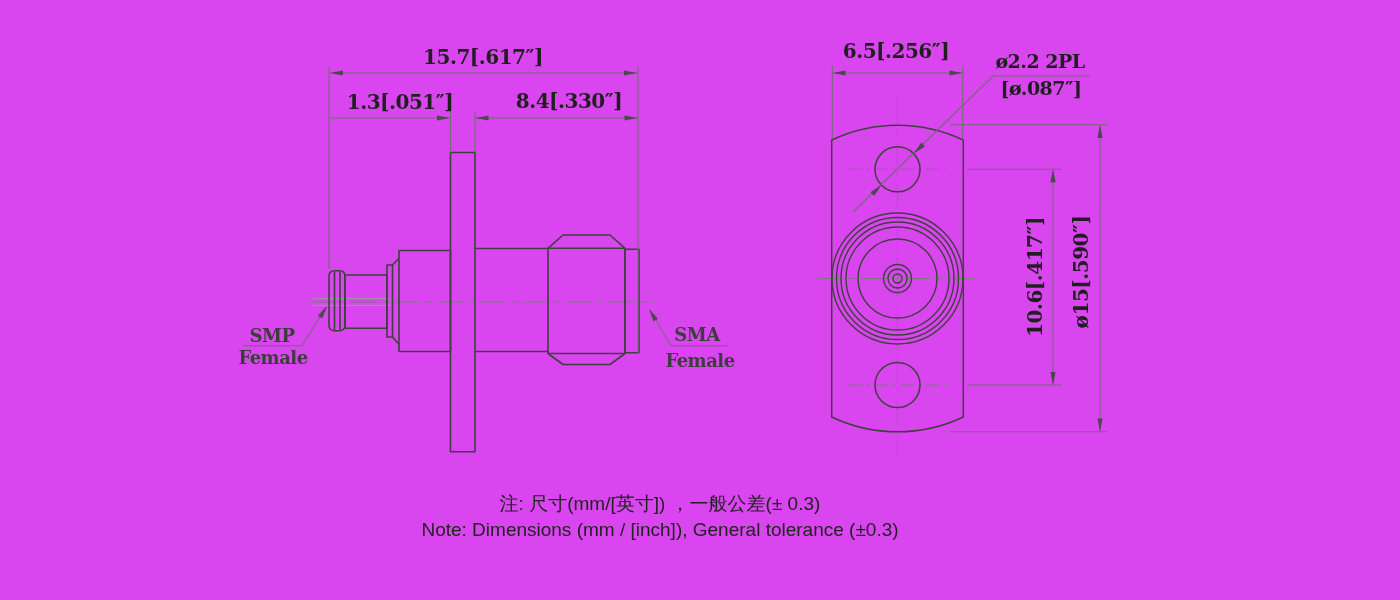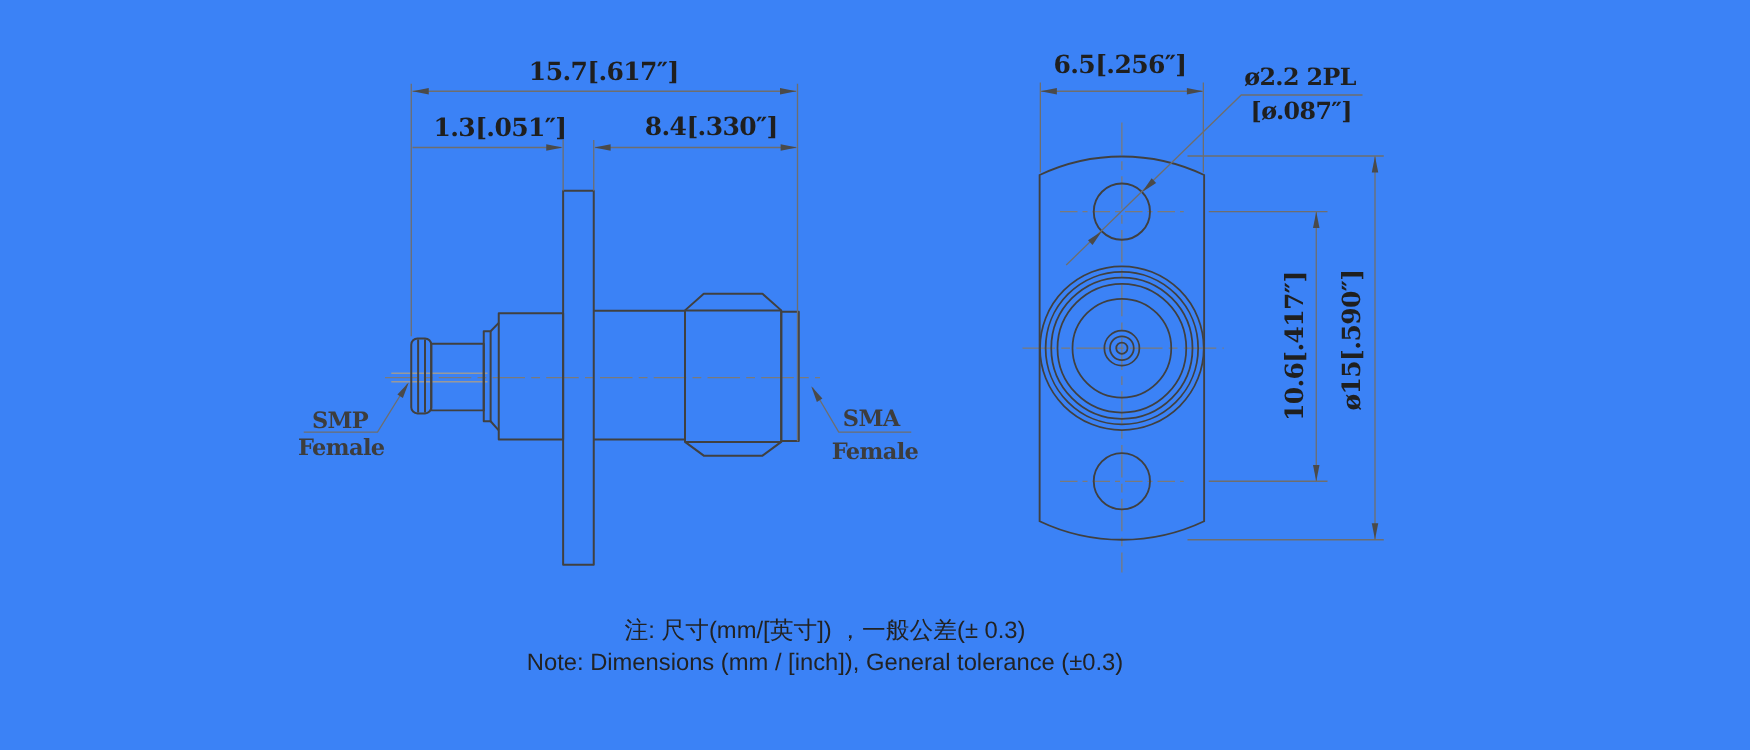--- a/index.html
+++ b/index.html
@@ -1,20 +1,20 @@
 <!DOCTYPE html>
 <html><head>
 <meta charset="utf-8">
 <style>
   html, body { margin: 0; padding: 0; background: #ffffff; }
   .stage {
     position: relative;
     width: 1400px;
     height: 600px;
-    background: #3b82f6;
+    background: #d946ef;
     overflow: hidden;
     font-family: "Liberation Sans", sans-serif;
   }
   svg { display: block; }
   .dim-text {
     font-family: "DejaVu Serif", serif;
     font-weight: bold;
     font-size: 20px;
     fill: #1f1f1f;
     letter-spacing: -0.5px;

